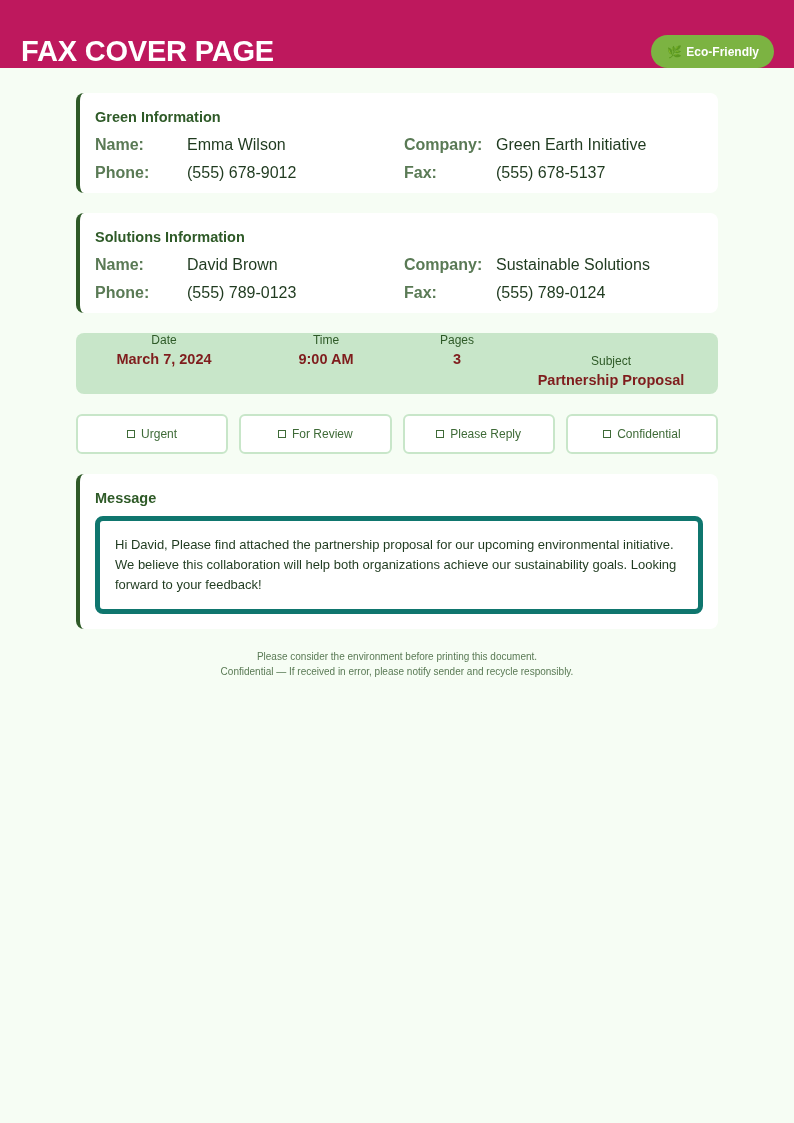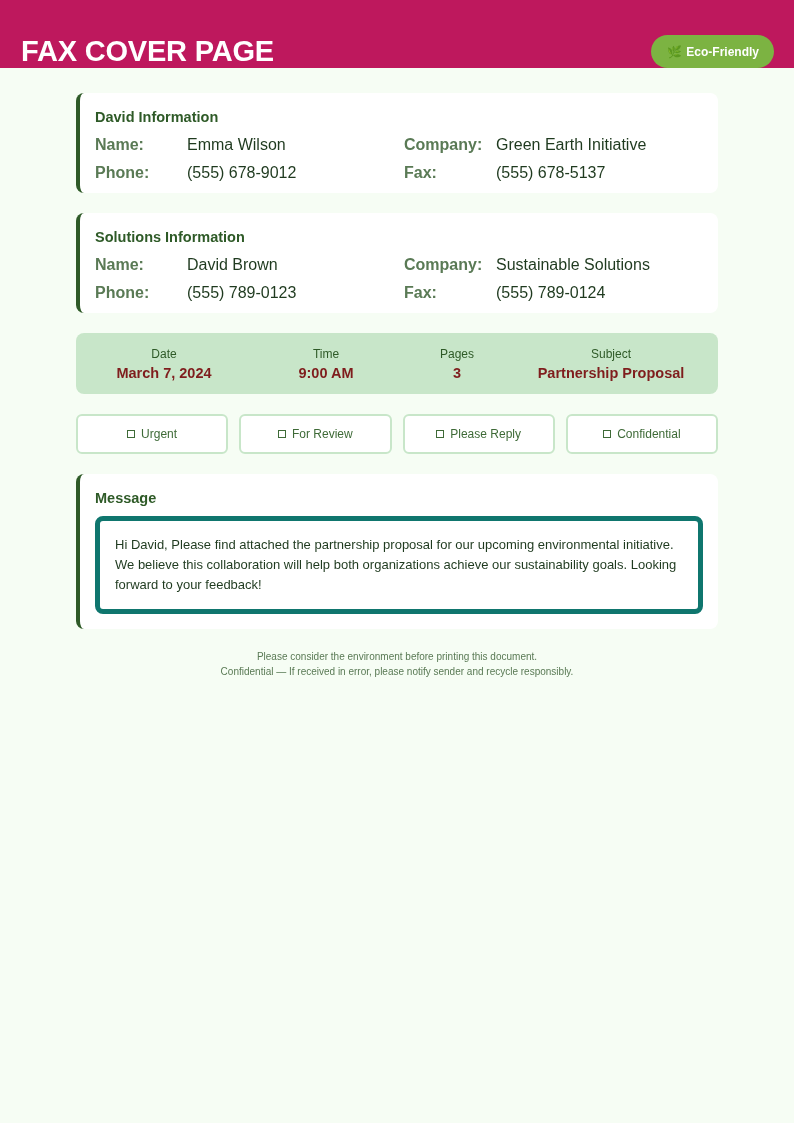--- a/index.html
+++ b/index.html
@@ -79,42 +79,41 @@
       font-weight: bold;
     }
     .info-value {
       color: #1f3a1f;
     }
     .meta-bar {
       background: #c8e6c9;
       border-radius: 8px;
       height: 61px;
       display: flex;
-      align-items: center;
       padding: 0 20px;
       margin-top: 0px;
       margin-bottom: 20px;
     }
     .meta-item {
       text-align: center;
     }
     .meta-label {
       font-size: 12px;
       color: #2e5a27;
       margin-bottom: 4px;
     }
     .meta-value {
       font-size: 14.5px;
       font-weight: bold;
       color: #7f1d1d;
     }
     .meta-date { width: 136px; }
     .meta-time { width: 194px; margin-left: -3px; }
     .meta-pages { width: 74px; margin-left: -3px; }
-    .meta-subject { flex: 1; margin-left: 30px; }
+    .meta-subject { flex: 1; margin-left: 30px; margin-top: 21px; }
     .flags {
       display: grid;
       grid-template-columns: repeat(4, 1fr);
       gap: 11px;
       margin-bottom: 20px;
     }
     .flag-button {
       height: 40px;
       background: #ffffff;
       border: 2px solid #c8e6c9;
@@ -161,21 +160,21 @@
   <h1 class="header-title">FAX COVER PAGE</h1>
   <div class="eco-badge">
     <span class="leaf">🌿</span>
     <span>Eco-Friendly</span>
   </div>
 </header>
 
 <main class="container">
 
   <section class="card">
-    <h2 class="card-title">David Information</h2>
+    <h2 class="card-title">Green Information</h2>
     <div class="info-grid">
       <div class="info-row">
         <span class="info-label">Name:</span>
         <span class="info-value">Emma Wilson</span>
       </div>
       <div class="info-row">
         <span class="info-label">Company:</span>
         <span class="info-value">Green Earth Initiative</span>
       </div>
       <div class="info-row">

